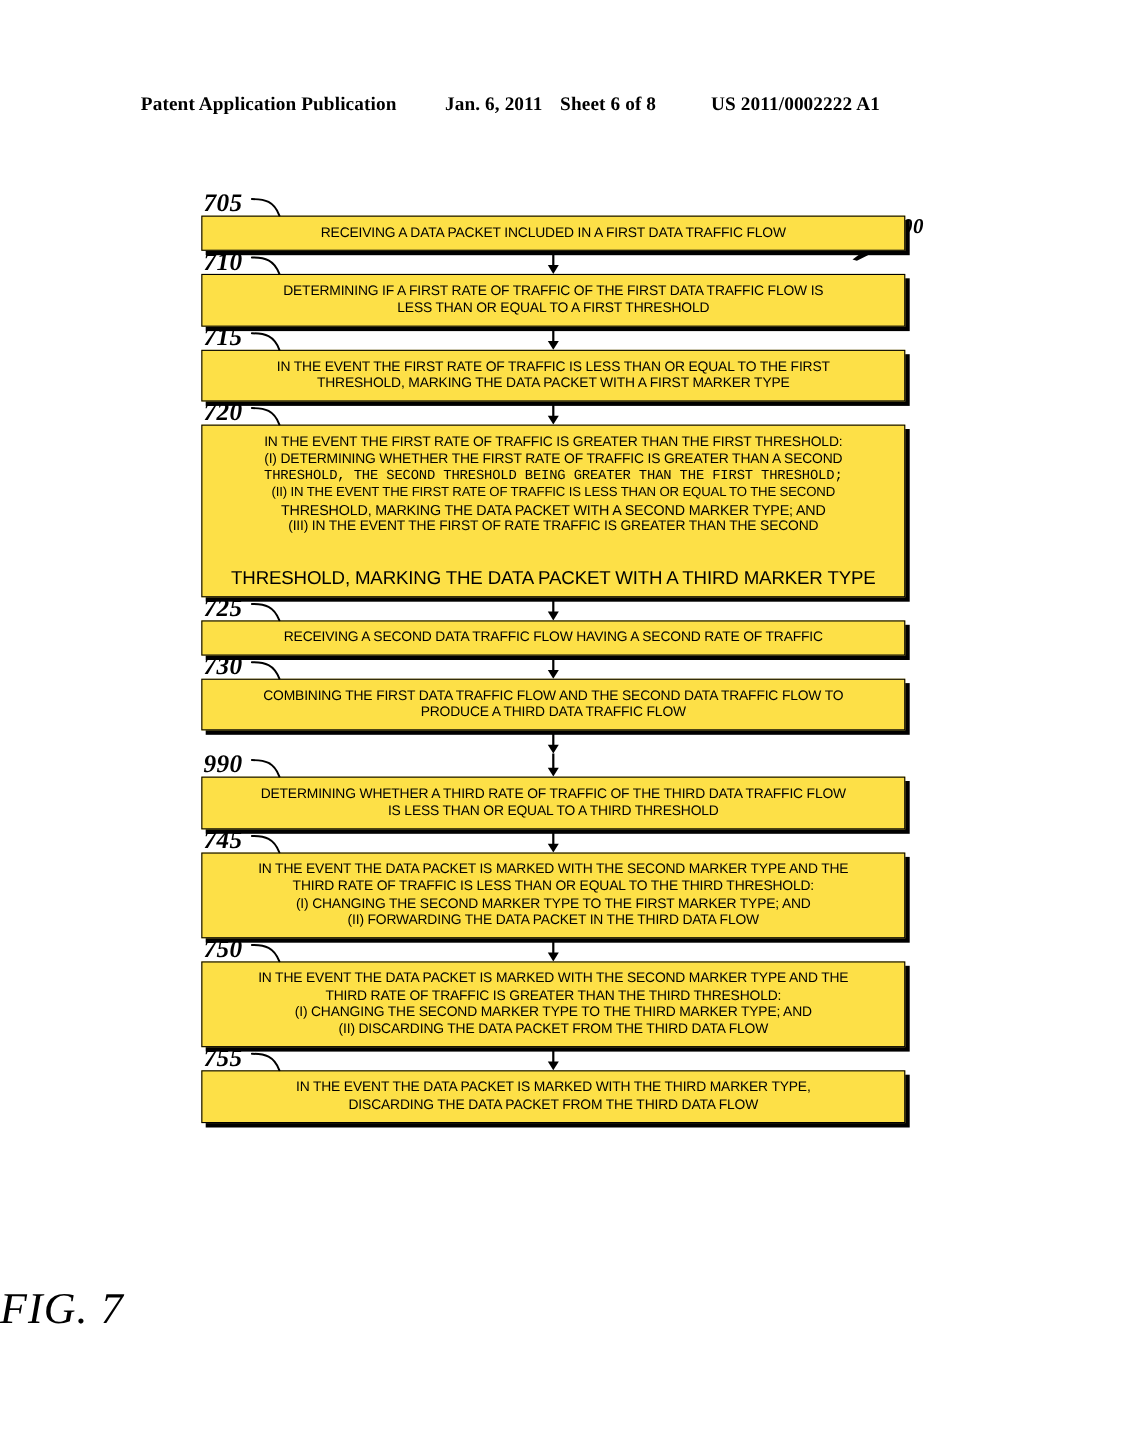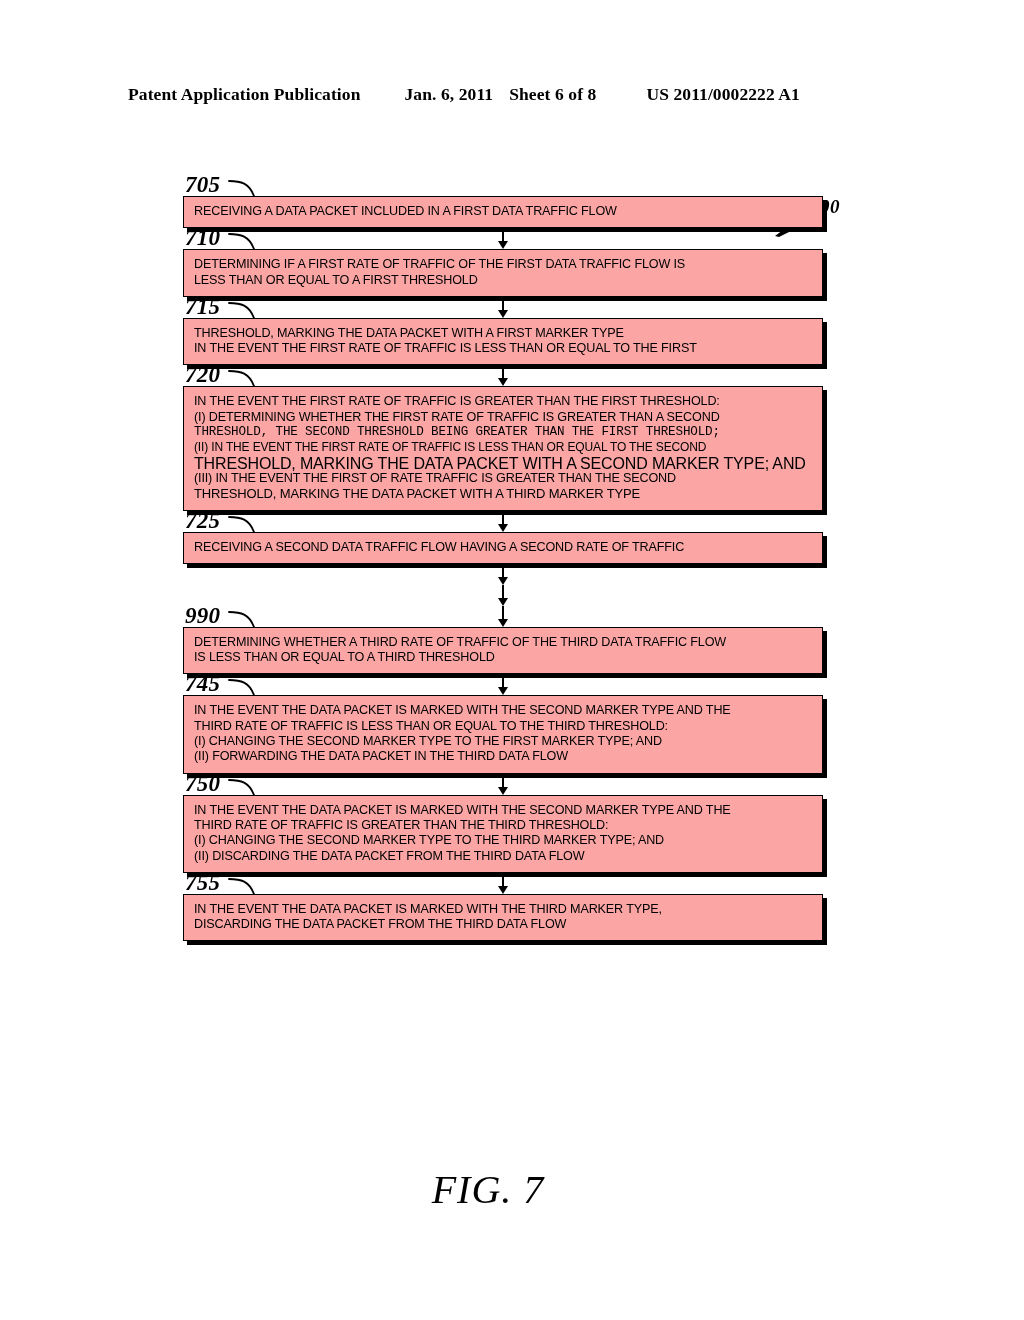--- a/index.html
+++ b/index.html
@@ -92,23 +92,24 @@
     top: -20px;
     width: 34px;
     height: 21px;
     z-index: 3;
   }
   .step-box {
     position: relative;
     box-sizing: border-box;
     width: 640px;
     border: 1.6px solid #000000;
-    background: #fca5a5;
+    background: #fde047;
     box-shadow: 4px 4px 0 0 #000000;
     padding: 7px 10px 8px 10px;
+    text-align: center;
     font-size: 12.6px;
     line-height: 15.3px;
     letter-spacing: -0.15px;
     font-weight: 500;
     z-index: 2;
   }
   .step-box .ln { display: block; white-space: nowrap; }
 
   
   .connector {
@@ -136,21 +137,21 @@
     border-right: 5px solid transparent;
     border-top: 8px solid #000000;
   }
 
   
   #fig-caption {
     position: absolute;
     left: 0;
     top: 1166px;
     width: 976px;
-    text-align: center;
+    text-align: left;
     font-family: "Liberation Serif", serif;
     font-style: italic;
     font-size: 40px;
     letter-spacing: 1px;
   }
 </style>
 </head>
 <body>
 
 <div id="page-header">
@@ -197,59 +198,69 @@
       <div class="connector">
         <div class="shaft"></div>
         <div class="head"></div>
       </div>
       <div class="step">
         <span class="step-ref">715</span>
         <span class="step-hook"><svg width="34" height="21" viewBox="0 0 34 21">
             <path d="M2 5 C 14 5, 22 7, 27 20" stroke="#000" stroke-width="1.8" fill="none" stroke-linecap="round"></path>
           </svg></span>
         <div class="step-box">
+          <span class="ln" style="font-size: 12.6px;">IN THE EVENT THE FIRST RATE OF TRAFFIC IS LESS THAN OR EQUAL TO THE FIRST</span>
           <span class="ln" style="font-size: 12.6px;">THRESHOLD, MARKING THE DATA PACKET WITH A FIRST MARKER TYPE</span>
-          <span class="ln" style="font-size: 12.6px;">IN THE EVENT THE FIRST RATE OF TRAFFIC IS LESS THAN OR EQUAL TO THE FIRST</span>
         </div>
       </div>
       <div class="connector">
         <div class="shaft"></div>
         <div class="head"></div>
       </div>
       <div class="step">
         <span class="step-ref">720</span>
         <span class="step-hook"><svg width="34" height="21" viewBox="0 0 34 21">
             <path d="M2 5 C 14 5, 22 7, 27 20" stroke="#000" stroke-width="1.8" fill="none" stroke-linecap="round"></path>
           </svg></span>
         <div class="step-box">
           <span class="ln" style="font-size: 12.6px;">IN THE EVENT THE FIRST RATE OF TRAFFIC IS GREATER THAN THE FIRST THRESHOLD:</span>
           <span class="ln" style="font-size: 12.6px;">(I) DETERMINING WHETHER THE FIRST RATE OF TRAFFIC IS GREATER THAN A SECOND</span>
           <span class="ln" style="font-size: 12.6px; font-family: Liberation Mono, monospace;">THRESHOLD, THE  SECOND THRESHOLD BEING GREATER THAN THE FIRST THRESHOLD;</span>
           <span class="ln" style="font-size: 12px;">(II) IN THE EVENT THE FIRST RATE OF TRAFFIC IS LESS THAN OR EQUAL TO THE SECOND</span>
-          <span class="ln" style="font-size: 16px;">THRESHOLD, MARKING THE DATA PACKET WITH A SECOND MARKER TYPE; AND</span>
+          <span class="ln" style="font-size: 13px;">THRESHOLD, MARKING THE DATA PACKET WITH A SECOND MARKER TYPE; AND</span>
           <span class="ln" style="font-size: 12.6px;">(III) IN THE EVENT THE FIRST OF RATE TRAFFIC IS GREATER THAN THE SECOND</span>
-          <span class="ln" style="font-size: 13px;">THRESHOLD, MARKING THE DATA PACKET WITH A THIRD MARKER TYPE</span>
+          <span class="ln" style="font-size: 17px; margin-top: 32px;">THRESHOLD, MARKING THE DATA PACKET WITH A THIRD MARKER TYPE</span>
         </div>
       </div>
       <div class="connector">
         <div class="shaft"></div>
         <div class="head"></div>
       </div>
       <div class="step">
         <span class="step-ref">725</span>
         <span class="step-hook"><svg width="34" height="21" viewBox="0 0 34 21">
             <path d="M2 5 C 14 5, 22 7, 27 20" stroke="#000" stroke-width="1.8" fill="none" stroke-linecap="round"></path>
           </svg></span>
         <div class="step-box">
           <span class="ln" style="font-size: 12.6px;">RECEIVING A SECOND DATA TRAFFIC FLOW HAVING A SECOND RATE OF TRAFFIC</span>
         </div>
       </div>
       <div class="connector">
         <div class="shaft"></div>
         <div class="head"></div>
+      </div>
+      <div class="step">
+        <span class="step-ref">730</span>
+        <span class="step-hook"><svg width="34" height="21" viewBox="0 0 34 21">
+            <path d="M2 5 C 14 5, 22 7, 27 20" stroke="#000" stroke-width="1.8" fill="none" stroke-linecap="round"></path>
+          </svg></span>
+        <div class="step-box">
+          <span class="ln" style="font-size: 12.6px;">COMBINING THE FIRST DATA TRAFFIC FLOW AND THE SECOND DATA TRAFFIC FLOW TO</span>
+          <span class="ln" style="font-size: 12.6px;">PRODUCE A THIRD DATA TRAFFIC FLOW</span>
+        </div>
       </div>
       <div class="connector">
         <div class="shaft"></div>
         <div class="head"></div>
       </div>
       <div class="connector">
         <div class="shaft"></div>
         <div class="head"></div>
       </div>
       <div class="step">

